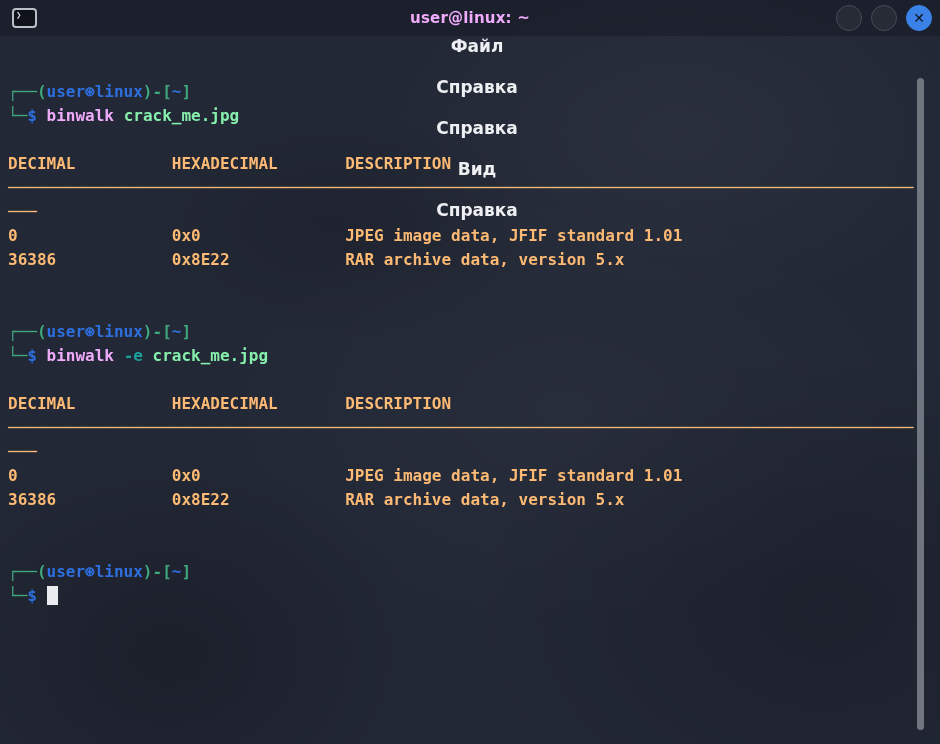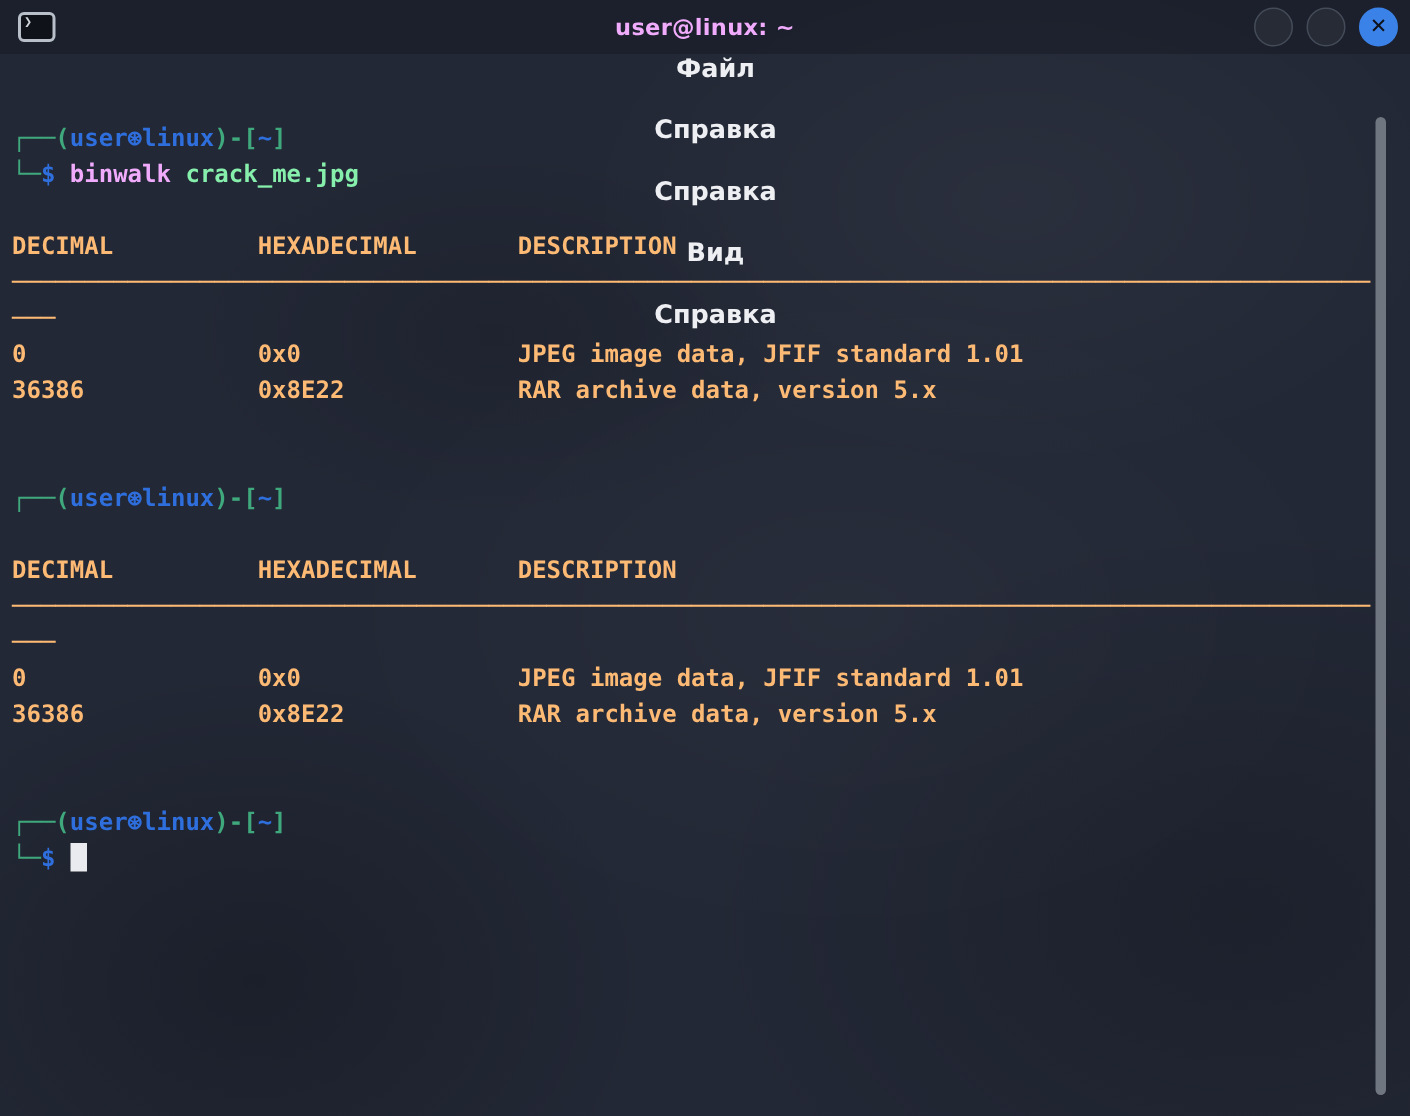--- a/index.html
+++ b/index.html
@@ -122,20 +122,21 @@
       <div class="tl"><span class="seg-g">└─</span><span class="seg-b">$</span><span class="seg-w"> </span><span class="seg-cmd">binwalk</span><span class="seg-w"> </span><span class="seg-wb">crack_me.jpg</span></div>
       <div class="tl">&nbsp;</div>
       <div class="tl"><span class="seg-w">DECIMAL          HEXADECIMAL       DESCRIPTION</span></div>
       <div class="tl"><span class="seg-w">──────────────────────────────────────────────────────────────────────────────────────────────</span></div>
       <div class="tl"><span class="seg-w">───</span></div>
       <div class="tl"><span class="seg-w">0                0x0               JPEG image data, JFIF standard 1.01</span></div>
       <div class="tl"><span class="seg-w">36386            0x8E22            RAR archive data, version 5.x</span></div>
       <div class="tl">&nbsp;</div>
       <div class="tl">&nbsp;</div>
       <div class="tl"><span class="seg-g">┌──(</span><span class="seg-b">user⊛linux</span><span class="seg-g">)-[</span><span class="seg-b">~</span><span class="seg-g">]</span></div>
+      <div class="tl"><span class="seg-g">└─</span><span class="seg-b">$</span><span class="seg-w"> </span><span class="seg-cmd">binwalk</span><span class="seg-w"> </span><span class="seg-t">-e</span><span class="seg-w"> </span><span class="seg-wb">crack_me.jpg</span></div>
       <div class="tl">&nbsp;</div>
       <div class="tl"><span class="seg-w">DECIMAL          HEXADECIMAL       DESCRIPTION</span></div>
       <div class="tl"><span class="seg-w">──────────────────────────────────────────────────────────────────────────────────────────────</span></div>
       <div class="tl"><span class="seg-w">───</span></div>
       <div class="tl"><span class="seg-w">0                0x0               JPEG image data, JFIF standard 1.01</span></div>
       <div class="tl"><span class="seg-w">36386            0x8E22            RAR archive data, version 5.x</span></div>
       <div class="tl">&nbsp;</div>
       <div class="tl">&nbsp;</div>
       <div class="tl"><span class="seg-g">┌──(</span><span class="seg-b">user⊛linux</span><span class="seg-g">)-[</span><span class="seg-b">~</span><span class="seg-g">]</span></div>
       <div class="tl"><span class="seg-g">└─</span><span class="seg-b">$</span><span class="seg-w"> </span><span class="seg-cursor"></span></div>

